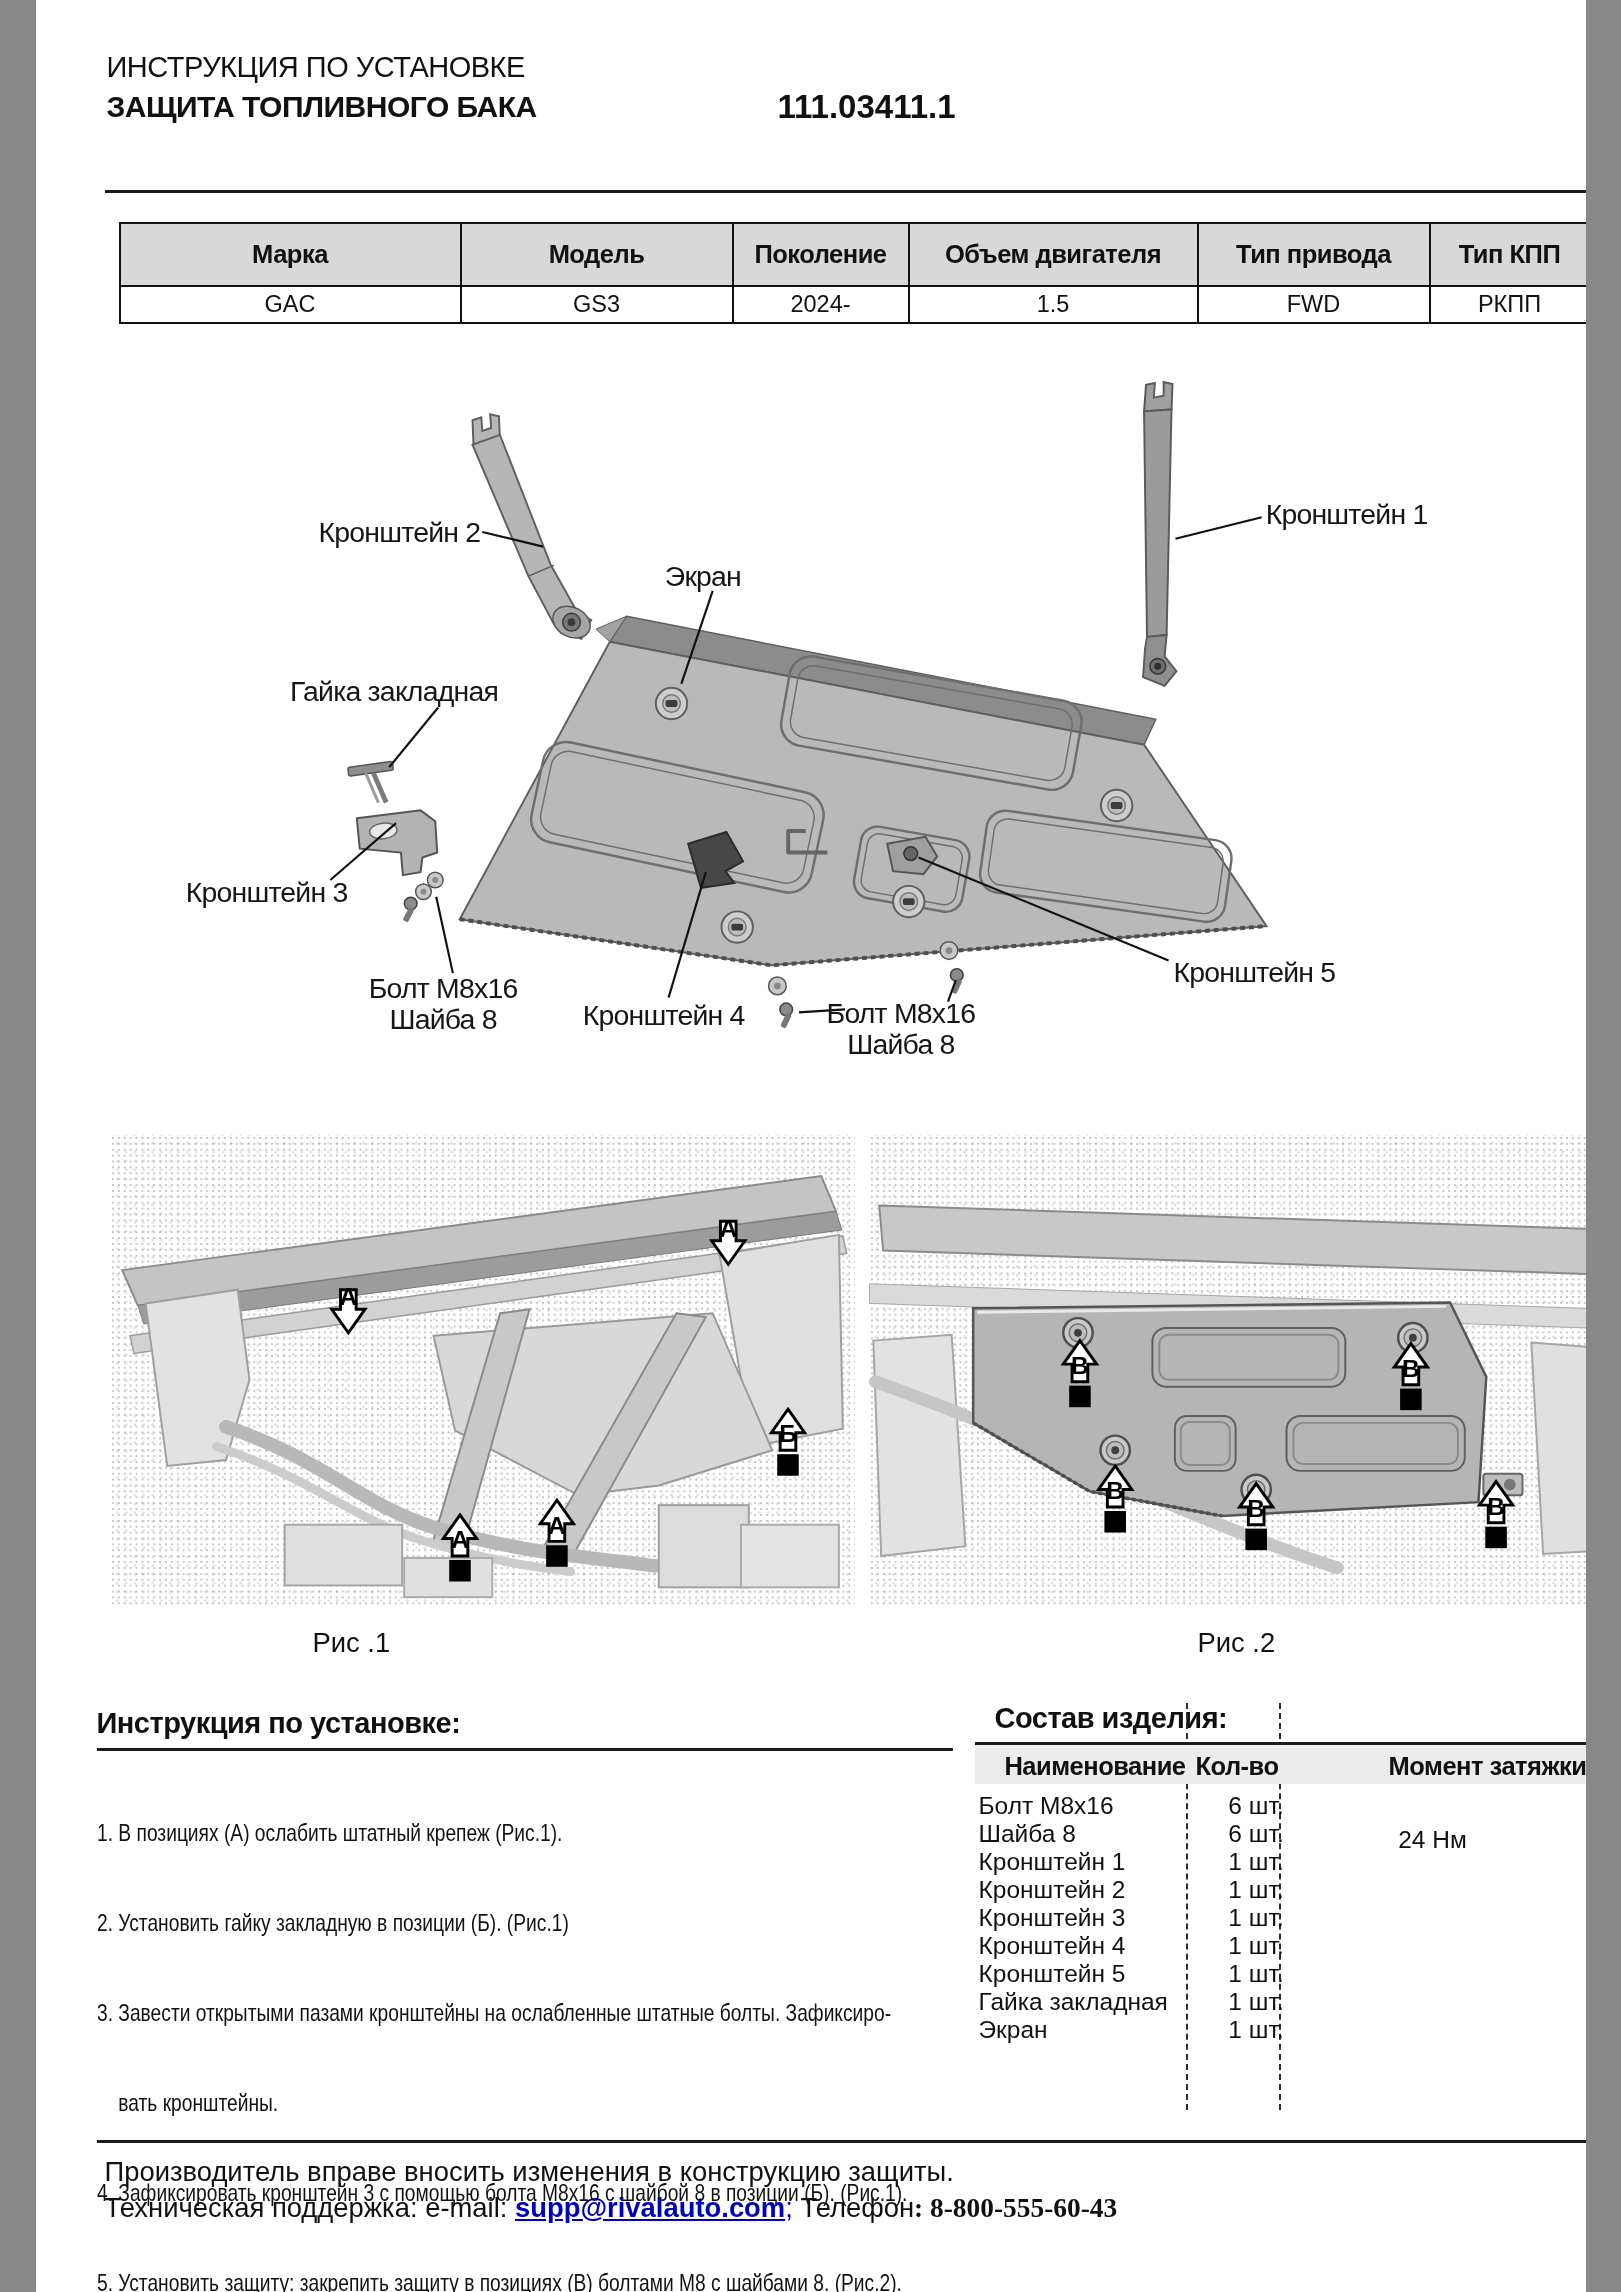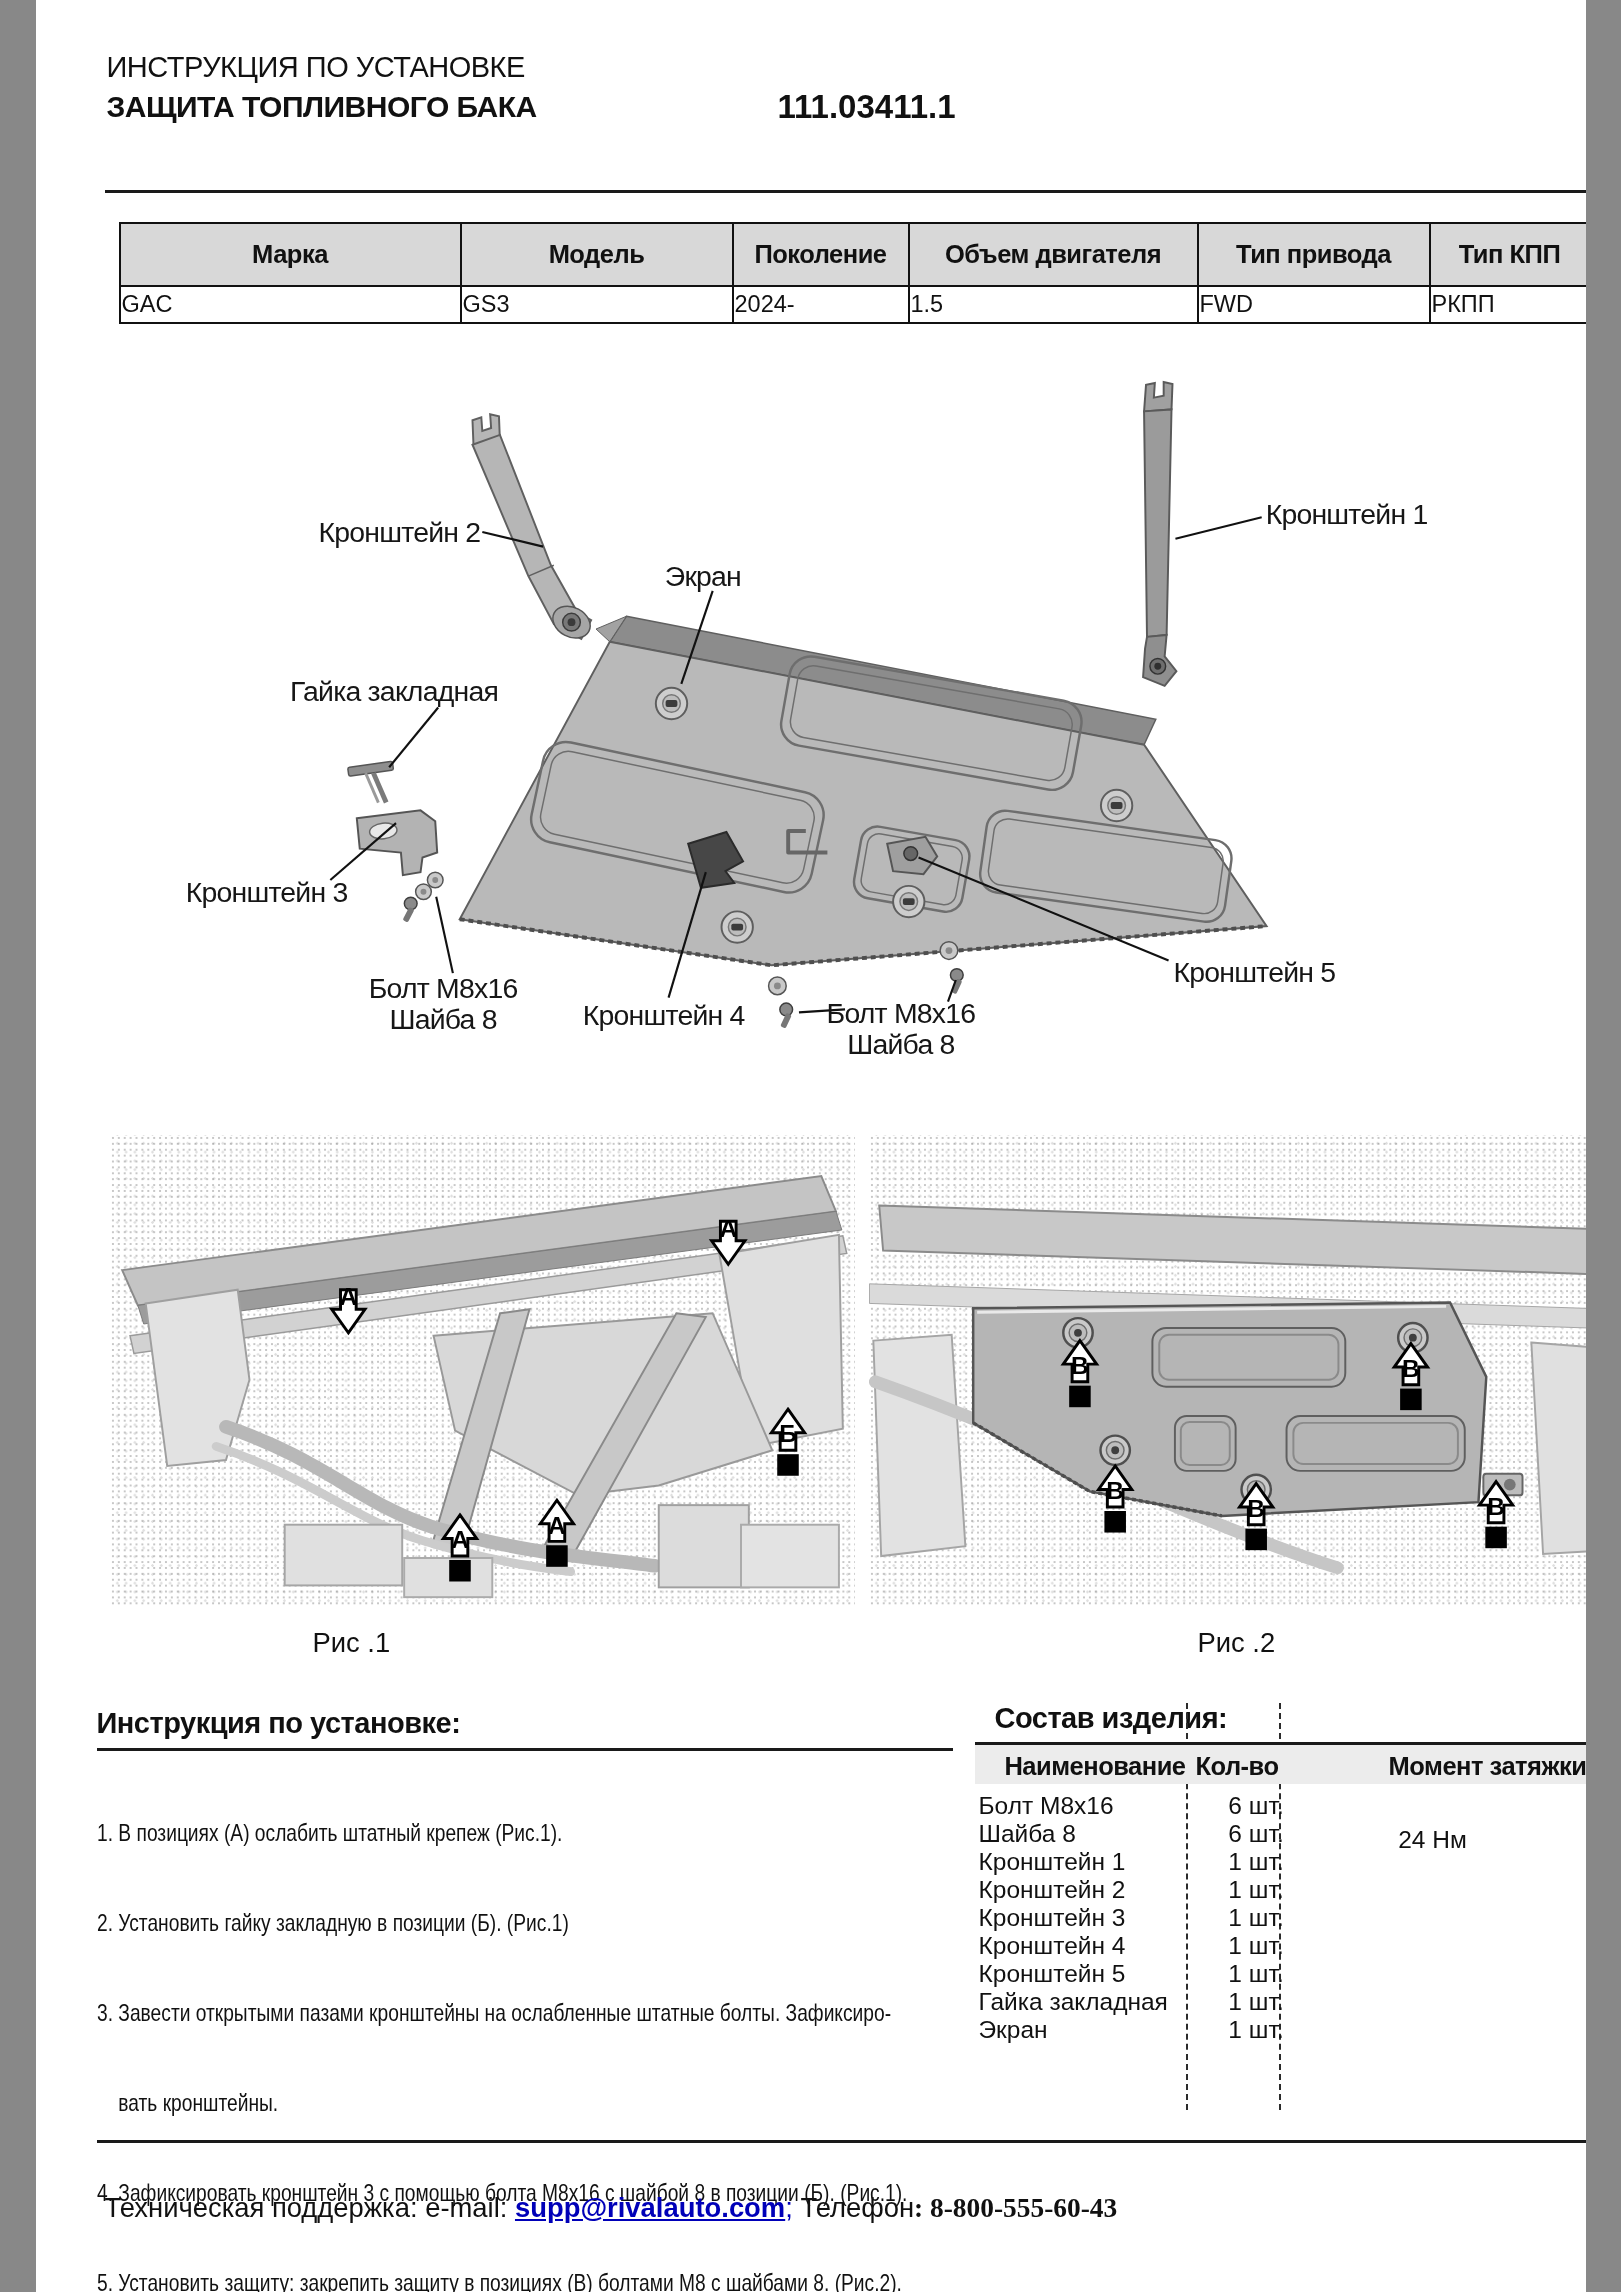--- a/index.html
+++ b/index.html
@@ -11,21 +11,21 @@
   
   .subtitle { left:71px; top:51px; font-size:29px; letter-spacing:-0.5px; }
   .title    { left:71px; top:90px; font-size:30px; font-weight:bold; letter-spacing:-0.5px; }
   .partnum  { left:742px; top:88px; font-size:33px; font-weight:bold; }
 
   
   table.vtable { position:absolute; left:83px; top:222px; width:1470px; border-collapse:collapse;
                  table-layout:fixed; border:2.9px solid #111; }
   .vtable th { background:#d8d8d8; height:59px; font-size:25.5px; font-weight:bold; letter-spacing:-0.5px;
                border:2.5px solid #111; text-align:center; }
-  .vtable td { height:33px; font-size:23.5px; border:2.5px solid #111; text-align:left; }
+  .vtable td { height:33px; font-size:23.5px; border:2.5px solid #111; text-align:center; }
 
   
   svg text { font-family:"Liberation Sans", sans-serif; }
   .dlabel { font-size:29px; fill:#161616; letter-spacing:-0.8px; }
   .mletter { font-size:25px; font-weight:bold; fill:#000; }
   .fig { position:absolute; top:1135px; width:745px; height:470px;
          background-image:
            radial-gradient(circle, rgba(70,70,70,0.30) 1px, transparent 1.4px),
            radial-gradient(circle, rgba(110,110,110,0.22) 1px, transparent 1.5px);
          background-size:5.9px 5.9px, 8.8px 8.8px; background-position:0 0, 2.9px 3.9px; }
@@ -371,16 +371,17 @@
     <div>1 шт.</div>
     <div>1 шт.</div>
     <div>1 шт.</div>
     <div>1 шт.</div>
   </div>
   <div class="pcol" style="left:1243px;width:308px;text-align:center;margin-top:34px;">
     <div>24 Нм</div>
   </div>
 
   <div class="rule" style="left:61px;top:2140px;width:1500px;height:2.9px;"></div>
+  <div class="abs foot1">Производитель вправе вносить изменения в конструкцию защиты.</div>
   <div class="abs foot2"><span>Техническая поддержка:  e-mail: </span><span class="email">supp@rivalauto.com</span><span class="sep">;</span><span> Телефон</span><span class="phone">: 8-800-555-60-43</span></div>
 
 </div>
 
 
 </body></html>

